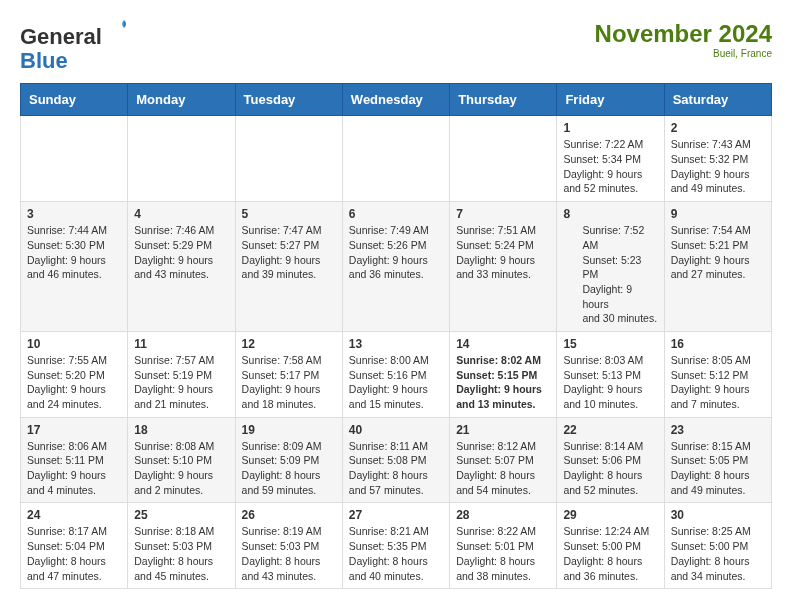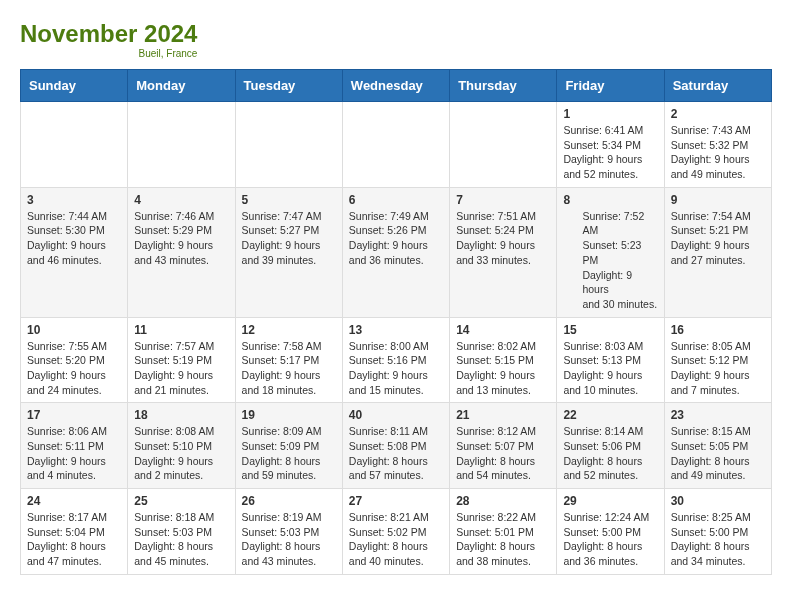--- a/index.html
+++ b/index.html
@@ -82,20 +82,31 @@
       font-size: 10.5px;
     }
     .empty-cell {
       background: #fff !important;
     }
   </style>
 </head>
 <body>
 
 <div class="header">
+  <div class="logo">
+    <div>
+      <div class="logo-text">
+        <span class="logo-general">General</span><svg class="logo-icon" viewBox="0 0 24 24" fill="none" xmlns="http://www.w3.org/2000/svg">
+            <path d="M20 8 Q24 4 20 0 L20 8Z" fill="#2a72b5"></path>
+            <path d="M20 0 Q16 4 20 8Z" fill="#5599cc"></path>
+          </svg><br>
+        <span class="logo-blue">Blue</span>
+      </div>
+    </div>
+  </div>
   <div class="title-block">
     <div class="month-title">November 2024</div>
     <div class="location">Bueil, France</div>
   </div>
 </div>
 
 <table class="calendar">
   <thead>
     <tr>
     <th>Sunday</th>
@@ -109,21 +120,21 @@
   </thead>
   <tbody id="calendar-body">
   <tr>
         <td class="empty-cell"></td>
         <td class="empty-cell"></td>
         <td class="empty-cell"></td>
         <td class="empty-cell"></td>
         <td class="empty-cell"></td>
         <td>
           <span class="day-num">1</span>
-          <div class="day-info" style="white-space: pre-line;">Sunrise: 6:41 AM
+          <div class="day-info" style="white-space: pre-line;">Sunrise: 7:22 AM
 Sunset: 5:34 PM
 Daylight: 9 hours
 and 52 minutes.</div>
         </td>
         <td>
           <span class="day-num">2</span>
           <div class="day-info" style="white-space: pre-line;">Sunrise: 7:43 AM
 Sunset: 5:32 PM
 Daylight: 9 hours
 and 49 minutes.</div>
@@ -204,21 +215,21 @@
         </td>
         <td>
           <span class="day-num">13</span>
           <div class="day-info" style="white-space: pre-line;">Sunrise: 8:00 AM
 Sunset: 5:16 PM
 Daylight: 9 hours
 and 15 minutes.</div>
         </td>
         <td>
           <span class="day-num">14</span>
-          <div class="day-info" style="white-space: pre-line;">Sunrise: 8:02 AM
+          <div class="day-info" style="white-space: pre-line; font-weight: bold;">Sunrise: 8:02 AM
 Sunset: 5:15 PM
 Daylight: 9 hours
 and 13 minutes.</div>
         </td>
         <td>
           <span class="day-num">15</span>
           <div class="day-info" style="white-space: pre-line;">Sunrise: 8:03 AM
 Sunset: 5:13 PM
 Daylight: 9 hours
 and 10 minutes.</div>
@@ -300,21 +311,21 @@
         <td>
           <span class="day-num">26</span>
           <div class="day-info" style="white-space: pre-line;">Sunrise: 8:19 AM
 Sunset: 5:03 PM
 Daylight: 8 hours
 and 43 minutes.</div>
         </td>
         <td>
           <span class="day-num">27</span>
           <div class="day-info" style="white-space: pre-line;">Sunrise: 8:21 AM
-Sunset: 5:02 PM
+Sunset: 5:35 PM
 Daylight: 8 hours
 and 40 minutes.</div>
         </td>
         <td>
           <span class="day-num">28</span>
           <div class="day-info" style="white-space: pre-line;">Sunrise: 8:22 AM
 Sunset: 5:01 PM
 Daylight: 8 hours
 and 38 minutes.</div>
         </td>

